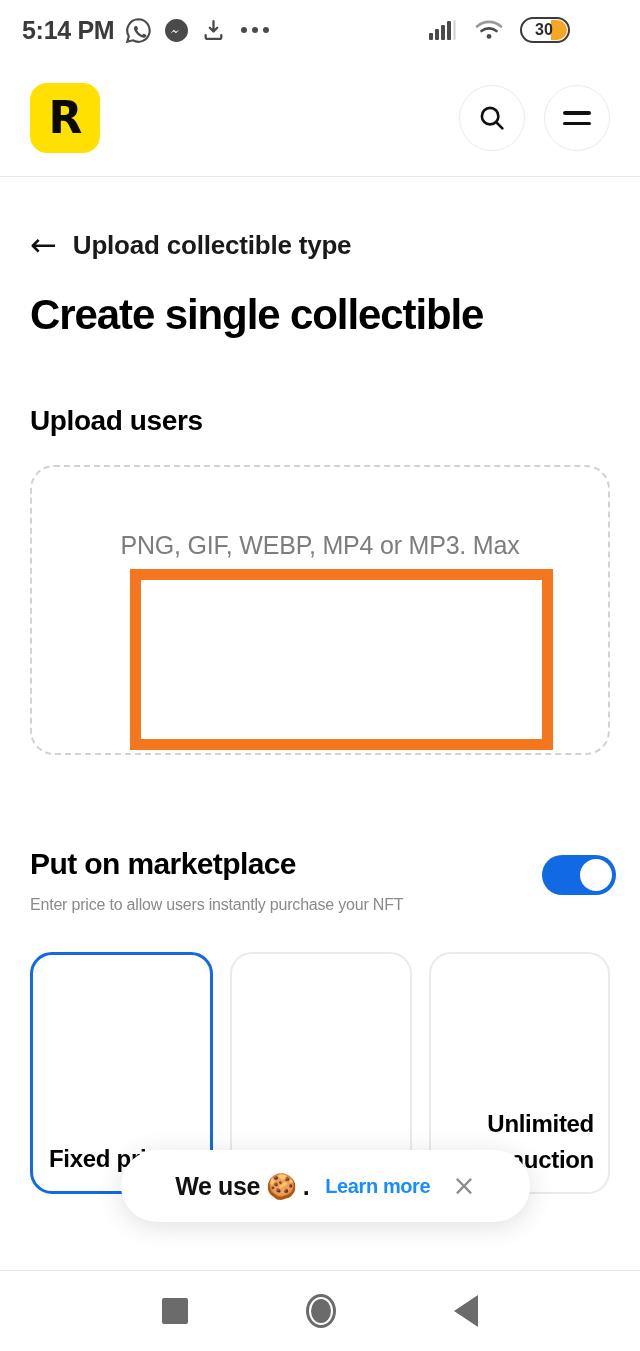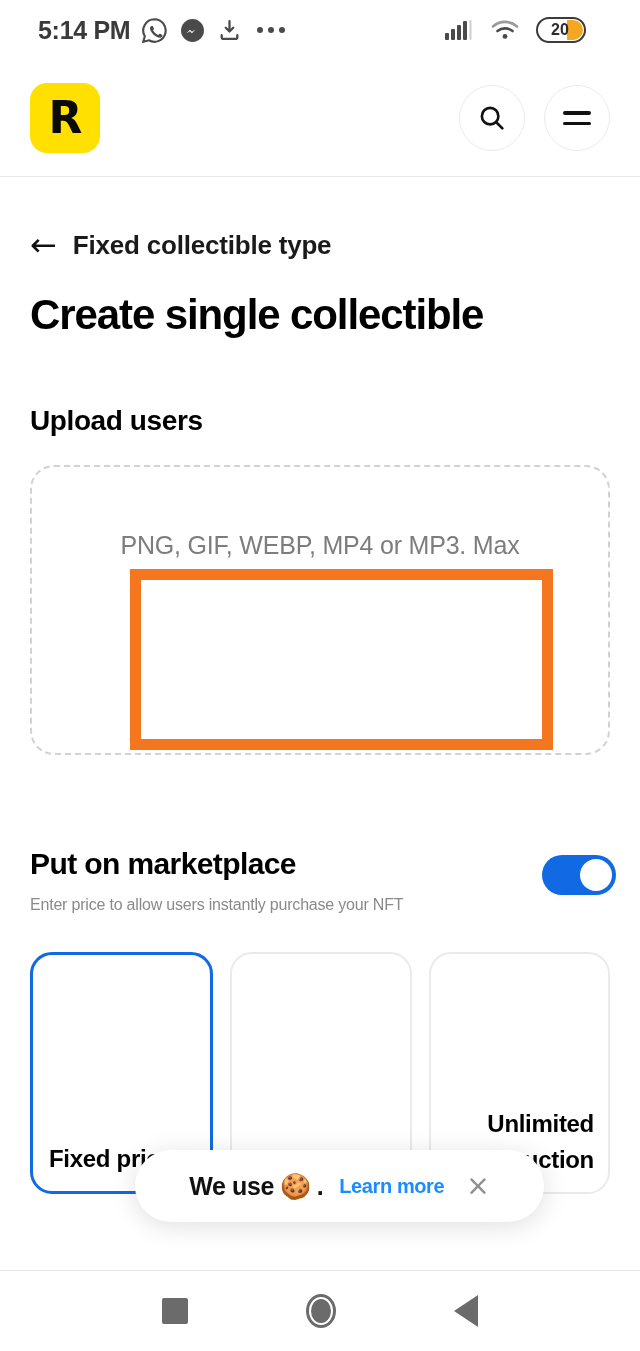--- a/index.html
+++ b/index.html
@@ -6,21 +6,21 @@
   html, body {
     width:640px; height:1351px;
     background:#ffffff;
     font-family:"Liberation Sans", sans-serif;
     overflow:hidden;
   }
   #screen { position:relative; width:640px; height:1351px; background:#fff; }
 
   
   .statusbar{
-    position:absolute; top:0; left:16px; width:592px; height:60px;
+    position:absolute; top:0; left:0; width:592px; height:60px;
     display:flex; align-items:center; justify-content:space-between;
     padding:0 22px;
   }
   .sb-left{ display:flex; align-items:center; gap:11px; }
   .sb-time{ font-size:25px; font-weight:600; color:#3a3a3a; letter-spacing:-0.3px; }
   .sb-right{ display:flex; align-items:center; gap:16px; }
   .sb-ic{ display:block; }
   .dots{ display:flex; gap:5px; align-items:center; margin-left:4px; }
   .dots i{ width:6px; height:6px; border-radius:50%; background:#4a4a4a; display:block; }
 
@@ -127,21 +127,21 @@
   .card.sel{ border:3px solid #1169e3; }
   .card-label{
     font-size:24px; font-weight:800; color:#000; text-align:center;
     line-height:1.5; letter-spacing:-0.3px; width:100%; padding:0 6px;
   }
   .card.sel .card-label{ text-align:left; padding-left:16px; }
   .card:last-child .card-label{ text-align:right; padding-right:14px; }
 
   
   .cookie{
-    position:absolute; left:135px; top:1150px; width:409px; height:72px;
+    position:absolute; left:121px; top:1150px; width:409px; height:72px;
     background:#fff; border-radius:36px;
     box-shadow:0 4px 26px rgba(0,0,0,0.13);
     display:flex; align-items:center; justify-content:center; gap:16px;
     z-index:20;
   }
   .cookie-txt{ font-size:25px; font-weight:700; color:#111; letter-spacing:-0.4px;
                display:flex; align-items:center; gap:6px; }
   .cookie-emoji{ font-size:25px; }
   .cookie-link{ font-size:20px; font-weight:700; color:#1a8cff; letter-spacing:-0.4px;
                 text-decoration:none; cursor:pointer; }
@@ -202,21 +202,21 @@
       </svg>
 
       <svg class="sb-ic" width="30" height="24" viewBox="0 0 30 24">
         <path d="M3 8.5a18 18 0 0124 0" fill="none" stroke="#9a9a9a" stroke-width="2.6" stroke-linecap="round"></path>
         <path d="M7.5 13a12 12 0 0115 0" fill="none" stroke="#4a4a4a" stroke-width="2.6" stroke-linecap="round"></path>
         <circle cx="15" cy="18.4" r="2.4" fill="#4a4a4a"></circle>
       </svg>
 
       <span class="batt">
         <span class="batt-fill"></span>
-        <span class="batt-num">20</span>
+        <span class="batt-num">30</span>
       </span>
     </div>
   </div>
 
   <div class="appbar">
     <div class="logo">
       <span class="logo-r">R</span>
     </div>
     <div class="hdr-btns">
       <div class="circ-btn">
@@ -231,21 +231,21 @@
             <i></i>
           </span>
       </div>
     </div>
   </div>
 
   <div class="content">
 
     <div class="back-row">
       <span class="back-arrow">←</span>
-      <span class="back-label">Fixed collectible type</span>
+      <span class="back-label">Upload collectible type</span>
     </div>
 
     <div class="page-title">Create single collectible</div>
 
     <div class="sec-title">Upload users</div>
 
     <div class="dropzone">
       <div class="dz-hint">PNG, GIF, WEBP, MP4 or MP3. Max 30mb.</div>
       <button class="choose-btn">Choose File</button>
     </div>

